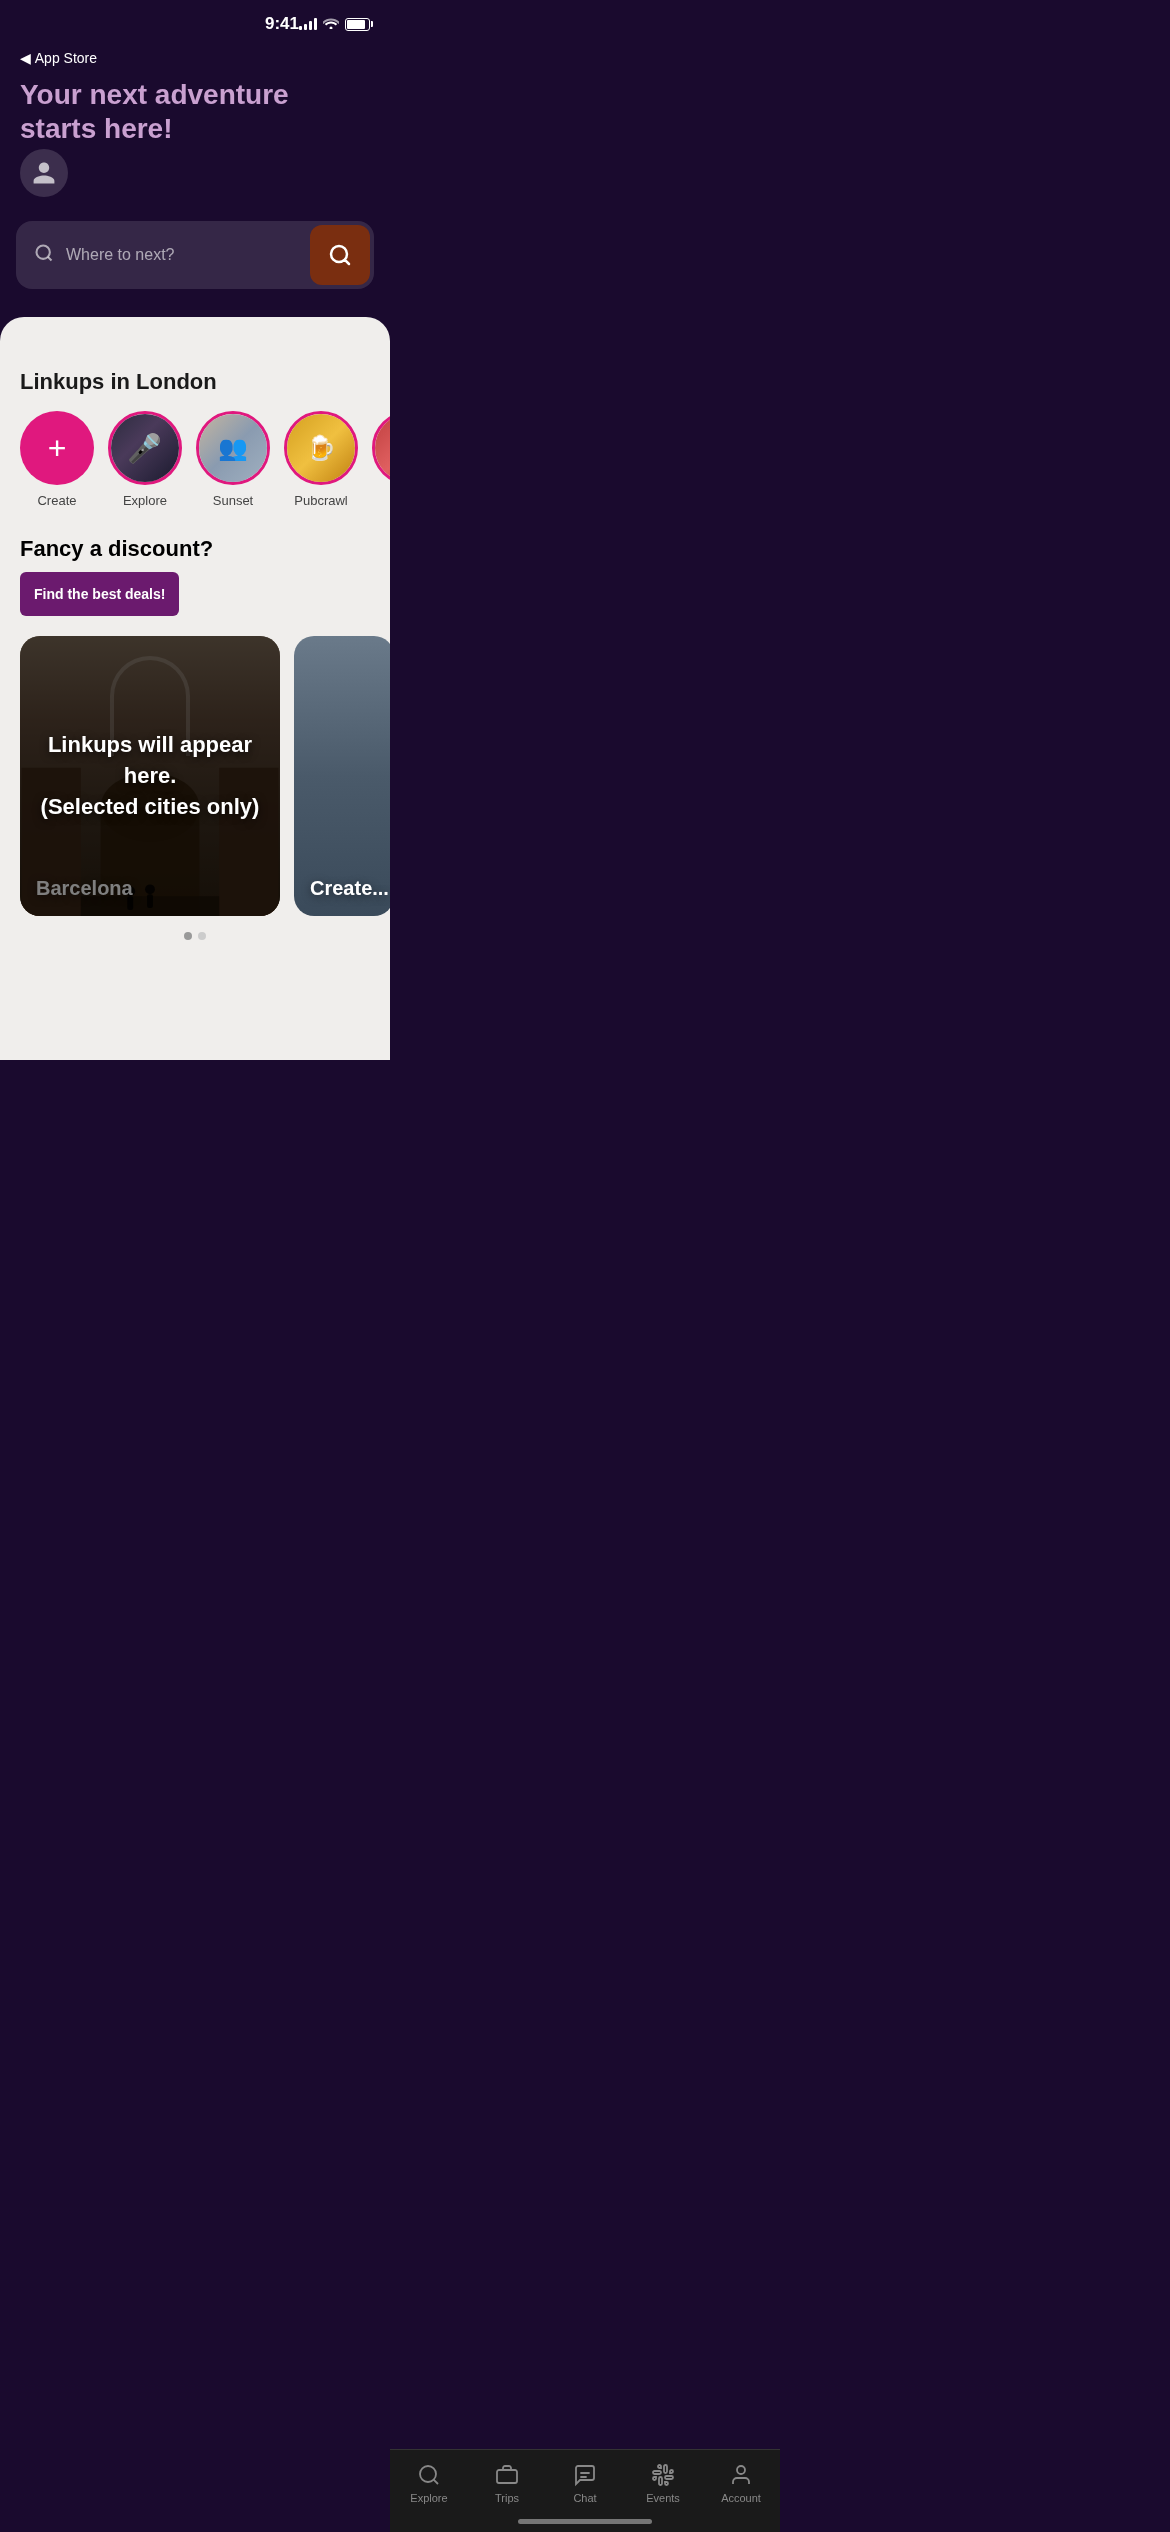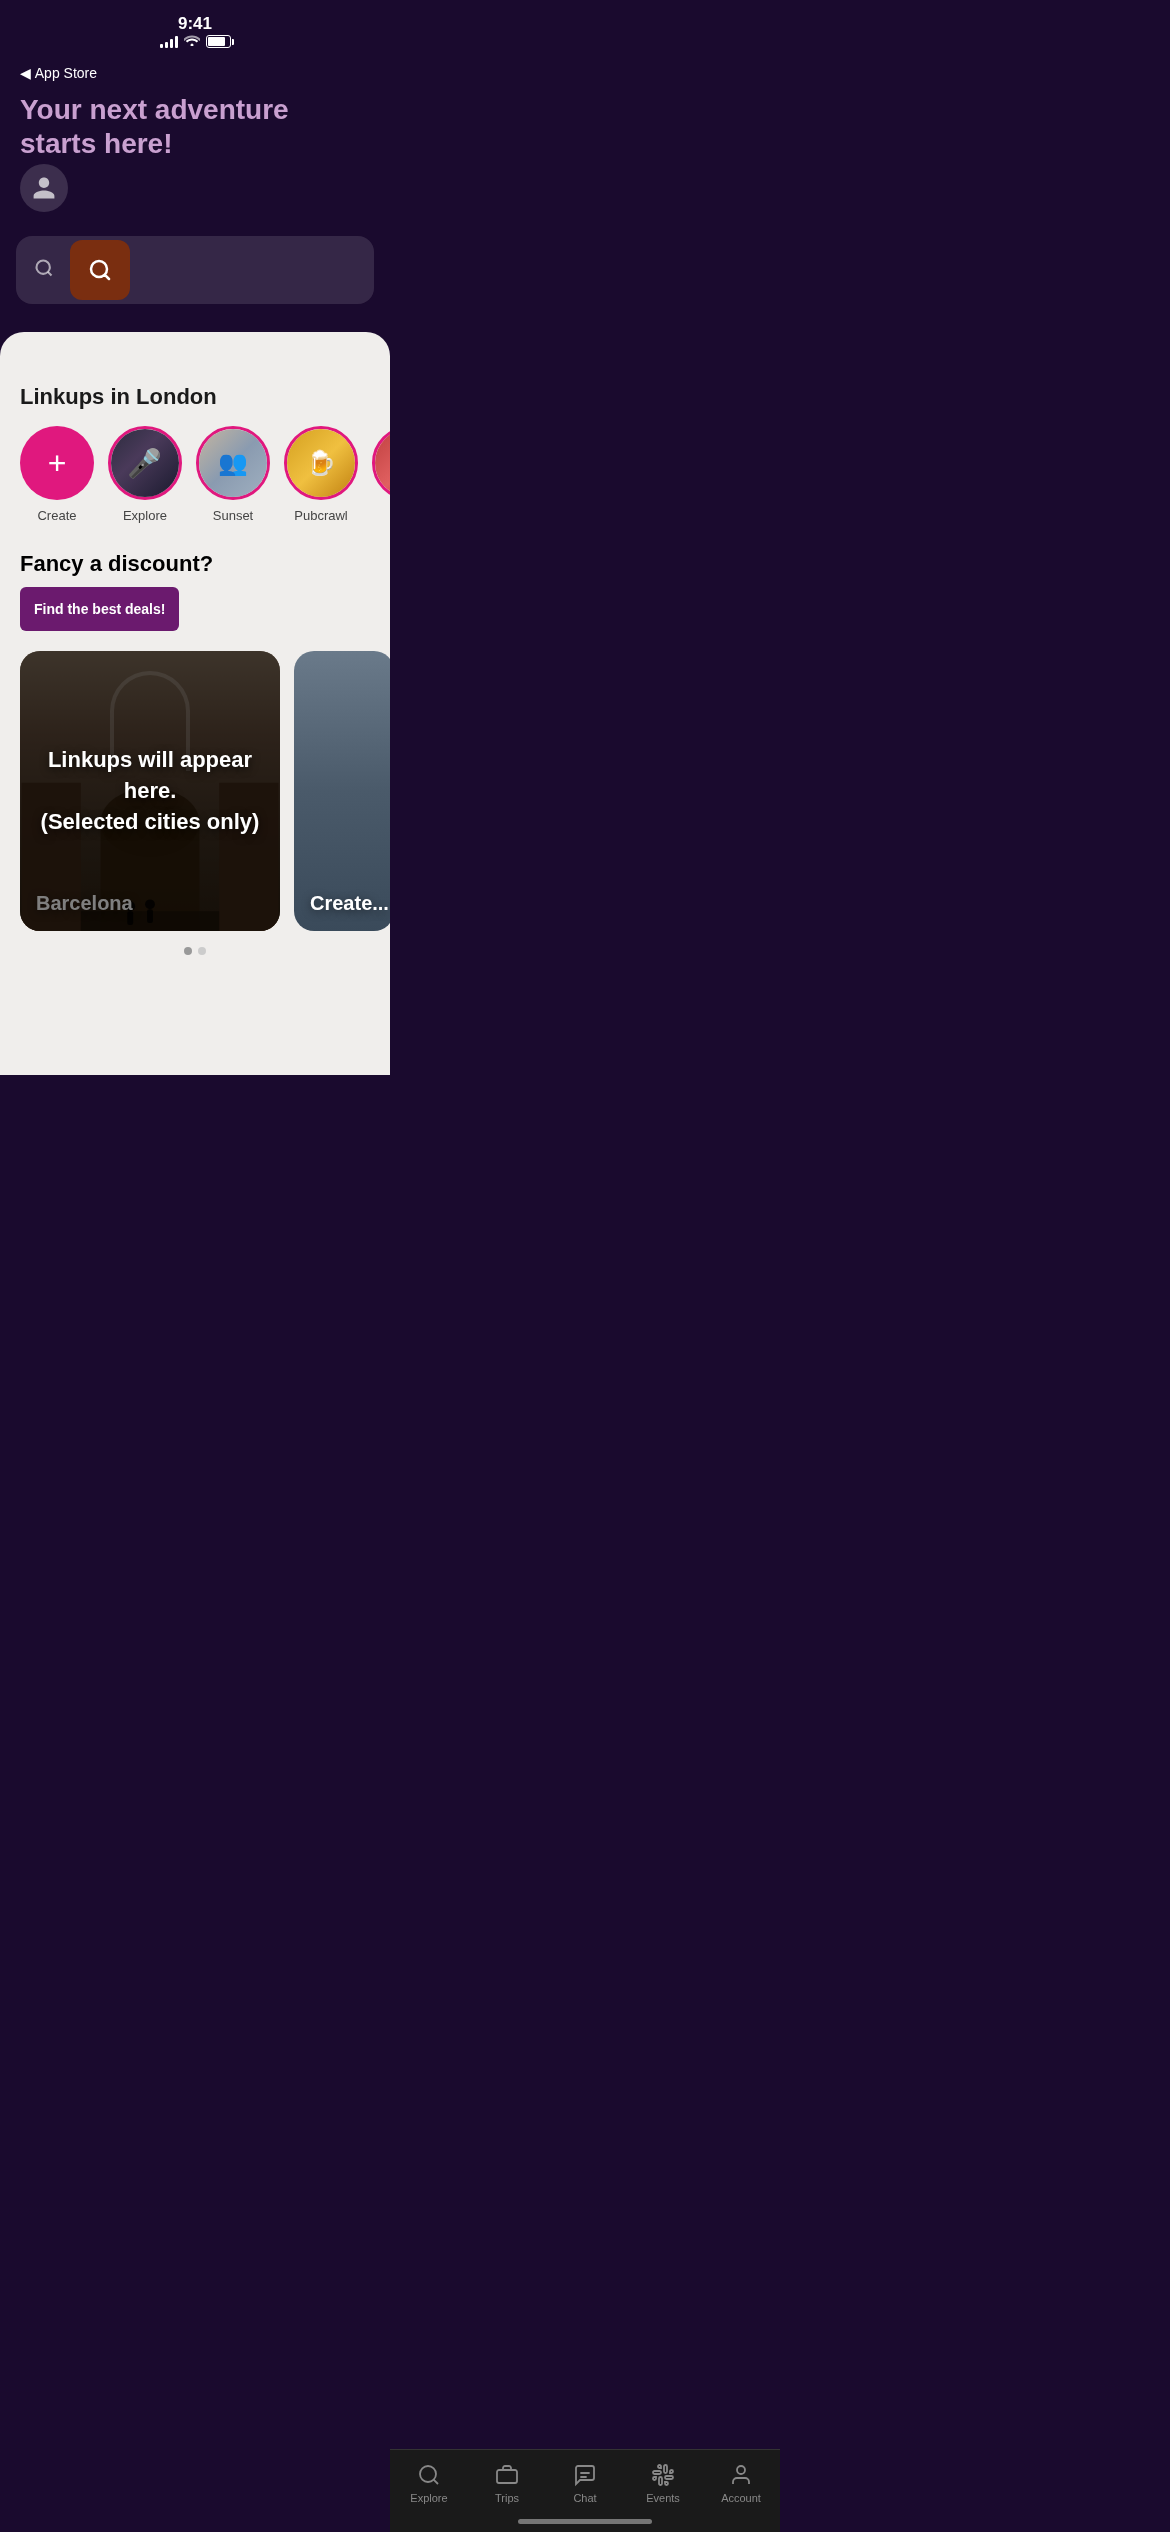--- a/index.html
+++ b/index.html
@@ -10,25 +10,24 @@
       min-height: 844px;
       font-family: -apple-system, BlinkMacSystemFont, 'Helvetica Neue', sans-serif;
       background: #1a0a2e;
       overflow-x: hidden;
       position: relative;
     }
 
     
     .status-bar {
       display: flex;
-      justify-content: center;
+      justify-content: flex-end;
       align-items: center;
       padding: 14px 20px 6px;
       background: #1a0a2e;
-      flex-direction: column;
     }
     .status-time {
       font-size: 17px;
       font-weight: 600;
       color: #fff;
     }
     .status-icons {
       display: flex;
       align-items: center;
       gap: 6px;
@@ -480,20 +479,21 @@
 </div>
 
 <div class="search-container">
   <div class="search-bar">
     <div class="search-icon-wrap">
       <svg width="20" height="20" viewBox="0 0 24 24" fill="none" stroke="rgba(255,255,255,0.6)" stroke-width="2.5">
         <circle cx="11" cy="11" r="8"></circle>
         <line x1="21" y1="21" x2="16.65" y2="16.65"></line>
       </svg>
     </div>
+    <input class="search-input" type="text" placeholder="Where to next?" style="">
     <button class="search-btn">
       <svg viewBox="0 0 24 24">
         <circle cx="11" cy="11" r="8" stroke="none" fill="none"></circle>
         <path d="M21 21l-4.35-4.35M11 3a8 8 0 1 0 0 16A8 8 0 0 0 11 3z" fill="none" stroke="white" stroke-width="2.5" stroke-linecap="round"></path>
       </svg>
     </button>
   </div>
 </div>
 
 <div class="main-content">

